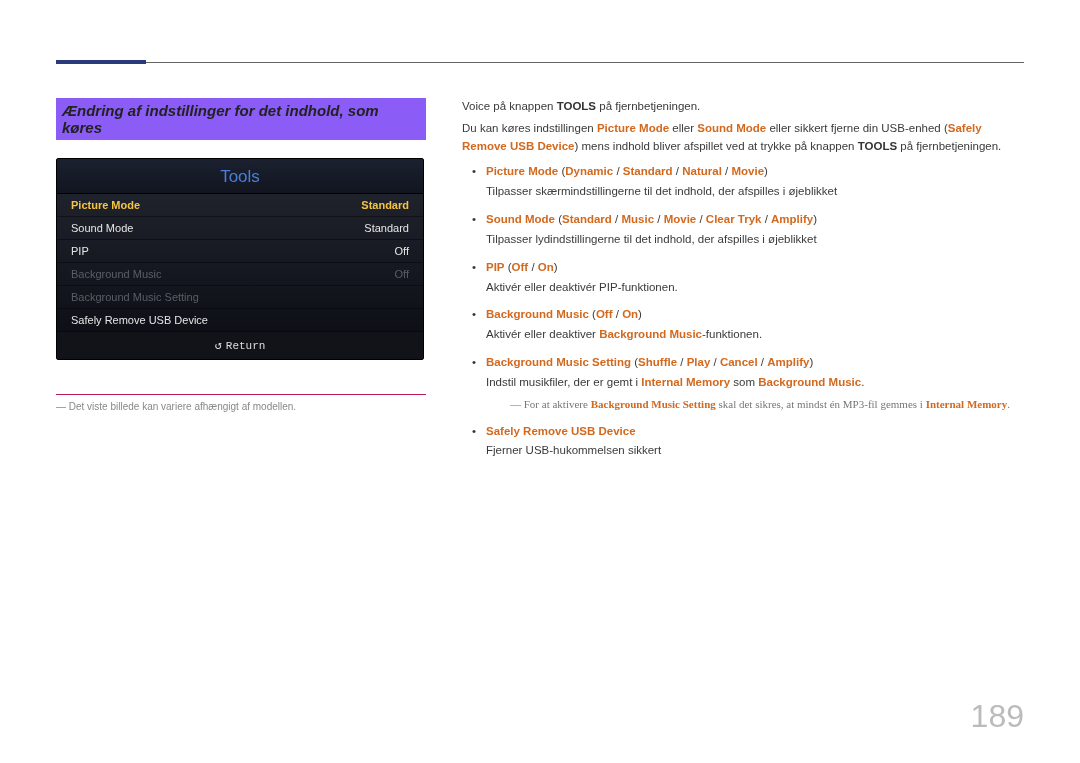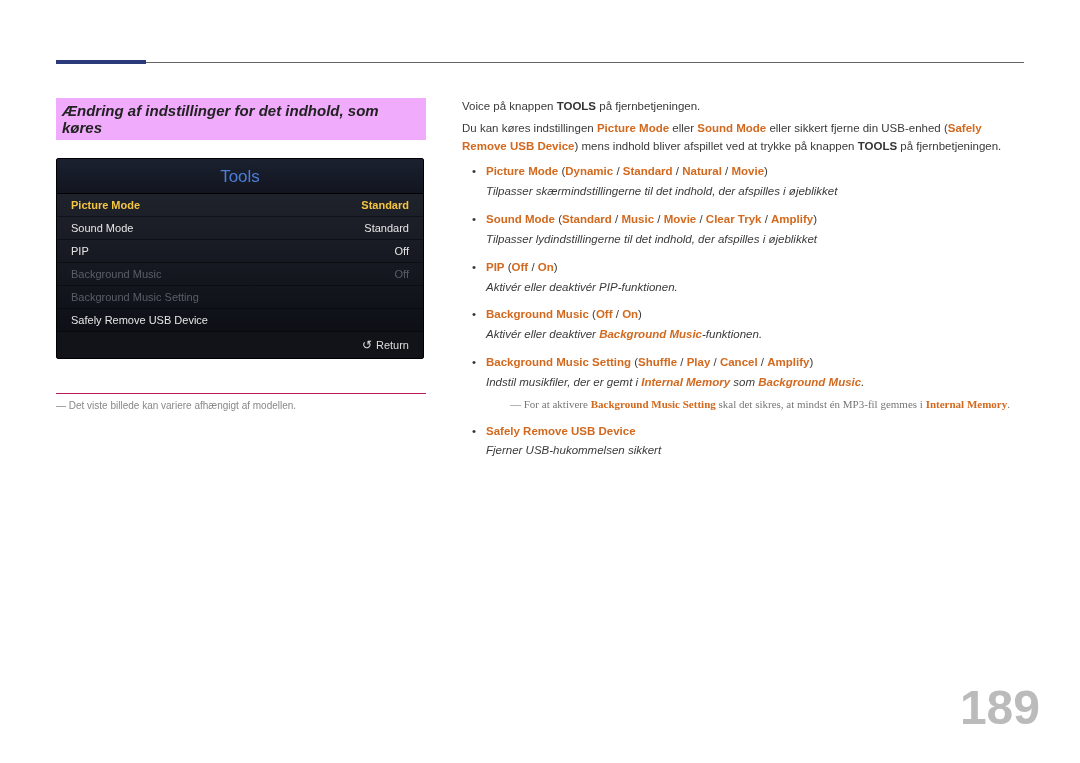--- a/index.html
+++ b/index.html
@@ -3,40 +3,40 @@
 <meta charset="utf-8">
 <style>
   * { margin: 0; padding: 0; box-sizing: border-box; }
   body { width: 1080px; height: 763px; background: #fff; font-family: Arial, sans-serif; position: relative; }
   .page { padding: 62px 56px 0 56px; }
   .divider-top { position: absolute; top: 62px; left: 56px; right: 56px; height: 1px; background: #666; }
   .divider-accent { position: absolute; top: 60px; left: 56px; width: 90px; height: 4px; background: #2a3a7a; }
   .content { display: flex; gap: 36px; margin-top: 36px; }
   .left-col { width: 370px; flex: none; }
   .right-col { flex: 1; font-size: 11.5px; color: #3a3a3a; line-height: 1.55; }
-  .section-title { background: #f0abfc; font-style: italic; font-weight: bold; color: #222; font-size: 15px; padding: 4px 6px; display: inline-block; }
+  .section-title { background: #8b5cf6; font-style: italic; font-weight: bold; color: #222; font-size: 15px; padding: 4px 6px; display: inline-block; }
   .tools-box { margin-top: 18px; width: 368px; border: 1px solid #000; border-radius: 2px; overflow: hidden; background: linear-gradient(#232730, #0a0c12); color: #e6e6e6; font-size: 11.5px; }
   .tools-header { text-align: center; font-size: 17px; color: #4a7ed9; padding: 8px 0 6px; background: linear-gradient(#1b2130, #12151f); border-bottom: 1px solid #000; }
   .menu-row { display: flex; justify-content: space-between; padding: 5px 14px; border-bottom: 1px solid rgba(0,0,0,0.4); font-size: 11px; }
   .menu-row.selected { color: #f5c542; font-weight: bold; }
   .menu-row.disabled { color: #5a5e66; }
-  .tools-footer { text-align: right; padding: 6px 14px; font-size: 11px; color: #ddd; background: #111318; }
+  .tools-footer { text-align: center; padding: 6px 14px; font-size: 11px; color: #ddd; background: #111318; font-family: Liberation Mono, monospace; }
   .return-icon { display: inline-block; margin-right: 4px; font-size: 12px; }
   .caption { margin-top: 34px; font-size: 10px; color: #888; border-top: 1px solid #be185d; padding-top: 6px; }
   .caption::before { content: "― "; }
   .right-col p { margin: 0 0 4px 0; }
   .hi { color: #d2691e; font-weight: bold; }
   .hib { color: #333; font-weight: bold; }
   ul.opts { list-style: none; margin-top: 8px; }
   ul.opts > li { position: relative; padding-left: 24px; margin-bottom: 10px; }
   ul.opts > li::before { content: "•"; position: absolute; left: 10px; color: #333; }
-  .sub { margin-top: 2px; color: #3a3a3a; font-weight: normal; font-style: italic; }
+  .sub { margin-top: 2px; color: #3a3a3a; font-weight: normal; }
   .note { margin: 4px 0 8px 24px; font-size: 11px; color: #777; font-family: Liberation Serif, serif; }
   .note::before { content: "― "; }
-  .pgnum { position: absolute; right: 40px; bottom: 28px; font-size: 48px; color: #bbb; font-weight: 700; font-family: Arial, sans-serif; }
+  .pgnum { position: absolute; right: 56px; bottom: 28px; font-size: 32px; color: #bbb; font-weight: 400; font-family: Arial, sans-serif; }
 </style>
 </head>
 <body>
 
 <div class="divider-top"></div>
 <div class="divider-accent"></div>
 
 <div class="page">
   <div class="content">
     <div class="left-col">

